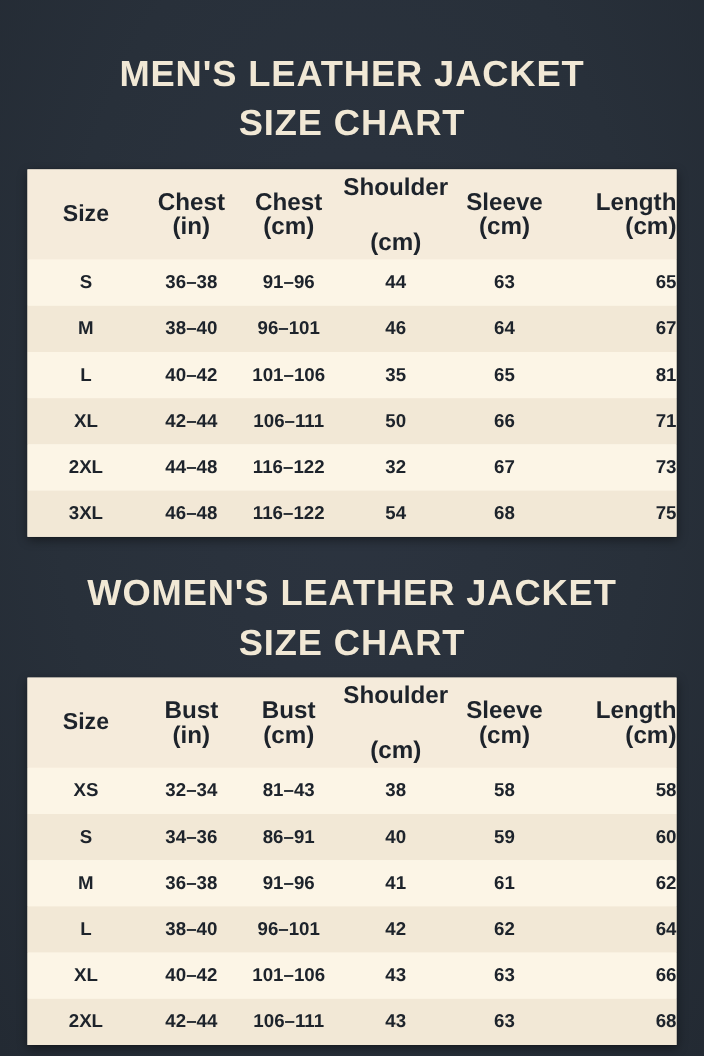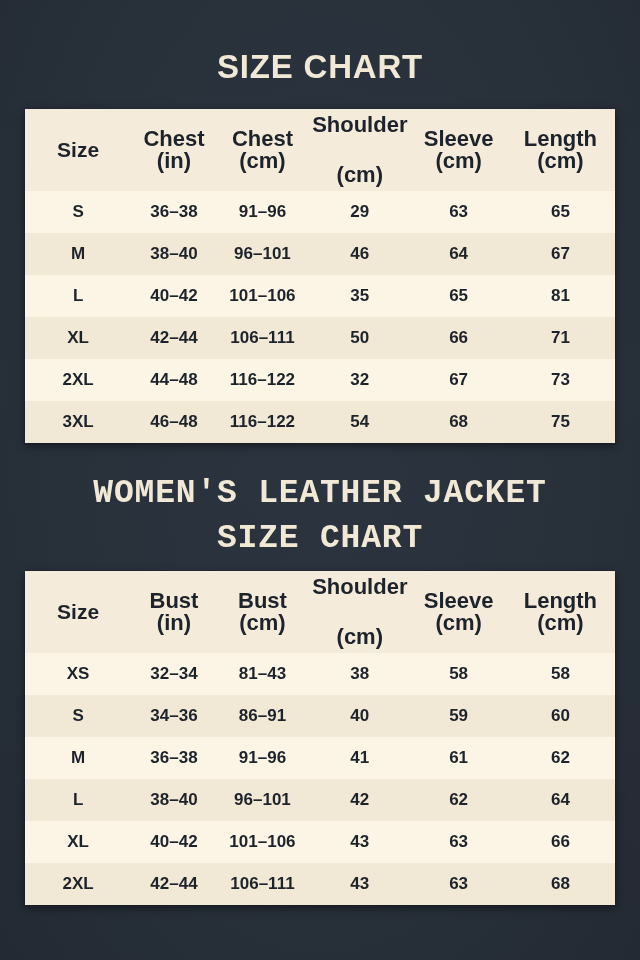--- a/index.html
+++ b/index.html
@@ -16,21 +16,21 @@
   .section-title {
     color: #f1e8d5;
     text-align: center;
     font-weight: 700;
     font-size: 33px;
     line-height: 45px;
     letter-spacing: 0.8px;
   }
   .section-title .tline { display: block; }
   .mens-title { padding-top: 44px; }
-  .womens-title { padding-top: 28px; font-family: Liberation Mono, monospace; }
+  .womens-title { padding-top: 28px; }
   .size-table {
     margin: 20px 25px 0 25px;
     width: 590px;
     background: #fcf5e6;
     box-shadow: 0 3px 9px rgba(0,0,0,0.45), 0 0 1px rgba(0,0,0,0.4);
   }
   .womens-table { margin-top: 10px; }
   .trow { display: flex; align-items: center; }
   .thead {
     height: 82px;
@@ -49,31 +49,32 @@
     display: flex;
     flex-direction: column;
     justify-content: center;
     line-height: 22px;
   }
   .c0 { width: 18%; }
   .c1 { width: 14.5%; }
   .c2 { width: 15.5%; }
   .c3 { width: 17.5%; gap: 28px; }
   .c4 { width: 16%; }
-  .c5 { width: 18.5%; }
+  .c5 { width: 18.5%; text-align: right; }
   .hsize { font-size: 21px; font-weight: 700; }
   .hmain, .hsub { font-size: 22px; font-weight: 700; }
 </style>
 </head>
 <body>
 
 <div class="page">
 
   <section>
     <h1 class="section-title mens-title">
+      <span class="tline">MEN'S LEATHER JACKET</span>
       <span class="tline">SIZE CHART</span>
     </h1>
     <div class="size-table mens-table">
         <div class="trow thead">
           <div class="tcell c0">
             <span class="hsize">Size</span>
           </div>
           <div class="tcell c1">
             <span class="hmain">Chest</span>
             <span class="hsub">(in)</span>
@@ -92,21 +93,21 @@
           </div>
           <div class="tcell c5">
             <span class="hmain">Length</span>
             <span class="hsub">(cm)</span>
           </div>
         </div>
         <div class="trow tdata">
           <div class="tcell c0">S</div>
           <div class="tcell c1">36–38</div>
           <div class="tcell c2">91–96</div>
-          <div class="tcell c3">29</div>
+          <div class="tcell c3">44</div>
           <div class="tcell c4">63</div>
           <div class="tcell c5">65</div>
         </div>
         <div class="trow tdata alt">
           <div class="tcell c0">M</div>
           <div class="tcell c1">38–40</div>
           <div class="tcell c2">96–101</div>
           <div class="tcell c3">46</div>
           <div class="tcell c4">64</div>
           <div class="tcell c5">67</div>

